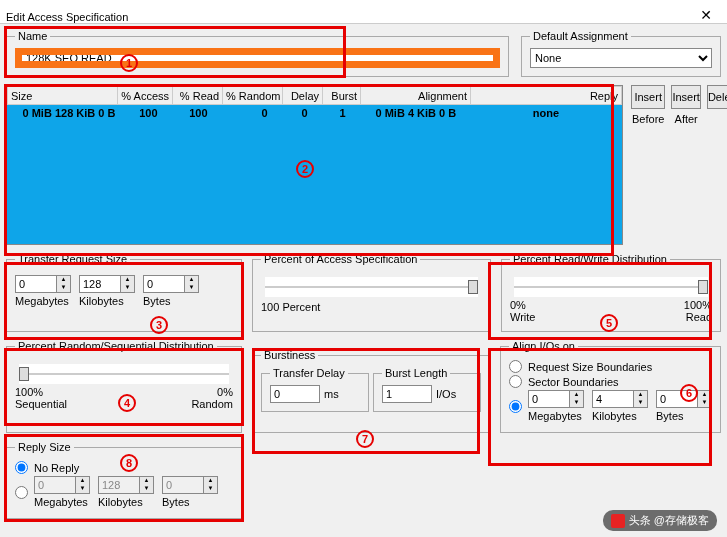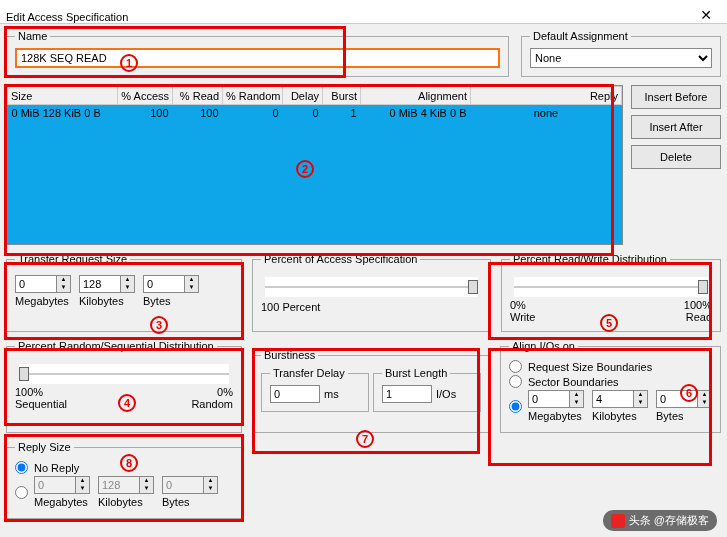--- a/index.html
+++ b/index.html
@@ -7,31 +7,31 @@
 .titlebar { background: #fff; height: 24px; display: flex; align-items: flex-end; padding: 0 6px; border-bottom: 1px solid #ccc; }
 .titlebar .title { flex: 1; }
 .titlebar .close { width: 30px; text-align: center; font-size: 14px; cursor: pointer; }
 .content { padding: 6px; position: relative; }
 .hl { border: 3px solid #e60000; position: absolute; pointer-events: none; }
 .badge { position: absolute; width: 18px; height: 18px; border: 2px solid #e60000; border-radius: 50%; color: #e60000; font-weight: bold; text-align: center; line-height: 14px; font-size: 11px; background: transparent; pointer-events: none; }
 fieldset { border: 1px solid #aaa; padding: 6px 8px 8px 8px; margin: 0; }
 fieldset legend { padding: 0 3px; font-size: 11px; }
 .row1 { display: flex; gap: 12px; margin-bottom: 8px; }
 .name-group { flex: 1; }
-.name-group input { width: 100%; height: 20px; border: 2px solid #f97316; padding: 0 4px; background: #fff; }
+.name-group input { width: 100%; height: 20px; border: 7px solid #f97316; padding: 0 4px; background: #fff; }
 .defasg { width: 200px; }
 .defasg select { width: 100%; height: 20px; border: 1px solid #888; background: #fff; }
 .row2 { display: flex; gap: 8px; margin-bottom: 8px; }
 .table-wrap { flex: 1; border: 1px solid #888; background: #0ea5e9; height: 160px; overflow: hidden; position: relative; }
 table { width: 100%; border-collapse: collapse; table-layout: fixed; }
 th { background: #f0f0f0; border: 1px solid #ccc; font-weight: normal; padding: 2px 3px; text-align: right; height: 18px; white-space: nowrap; overflow: hidden; }
 th.l { text-align: left; }
-td { padding: 2px 4px; text-align: right; white-space: nowrap; }
+td { padding: 2px 15px; text-align: right; white-space: nowrap; font-weight: bold; }
 td.l { text-align: left; }
-.btncol { display: flex; flex-direction: column; gap: 6px; width: 90px; }
+.btncol { display: flex; gap: 6px; width: 90px; }
 .btn { height: 24px; border: 1px solid #888; background: #e8e8e8; cursor: pointer; text-align: center; line-height: 22px; }
 .row3 { display: flex; gap: 10px; margin-bottom: 8px; }
 .trs, .prsd { width: 236px; }
 .poas { flex: 1; }
 .prwd { width: 220px; }
 .spin-row { display: flex; gap: 8px; margin-top: 4px; }
 .spin { display: flex; flex-direction: column; align-items: flex-start; }
 .spin .ctrl { display: flex; }
 .spin input { width: 42px; height: 18px; border: 1px solid #888; text-align: left; padding: 0 3px; }
 .spin .arrows { width: 14px; height: 18px; border: 1px solid #888; border-left: none; display: flex; flex-direction: column; }

